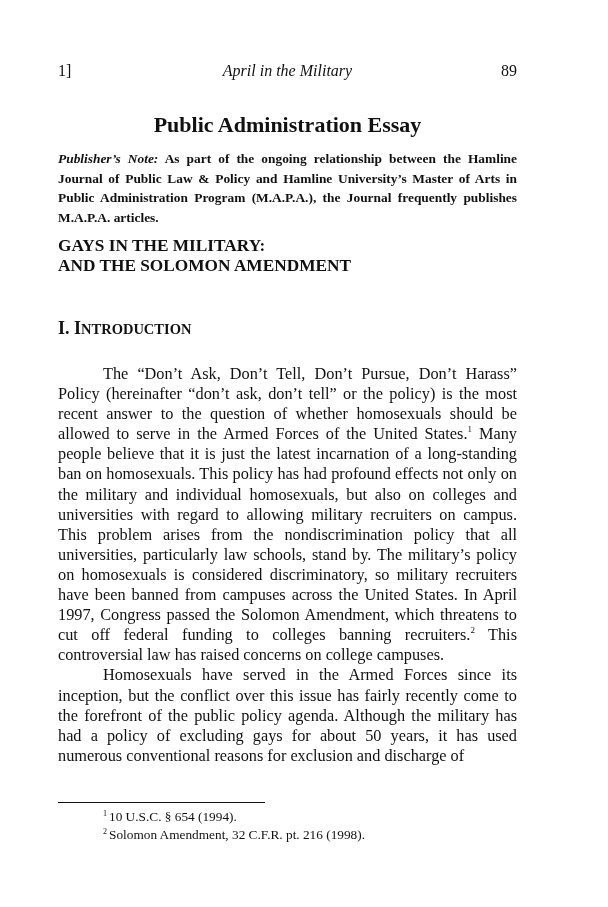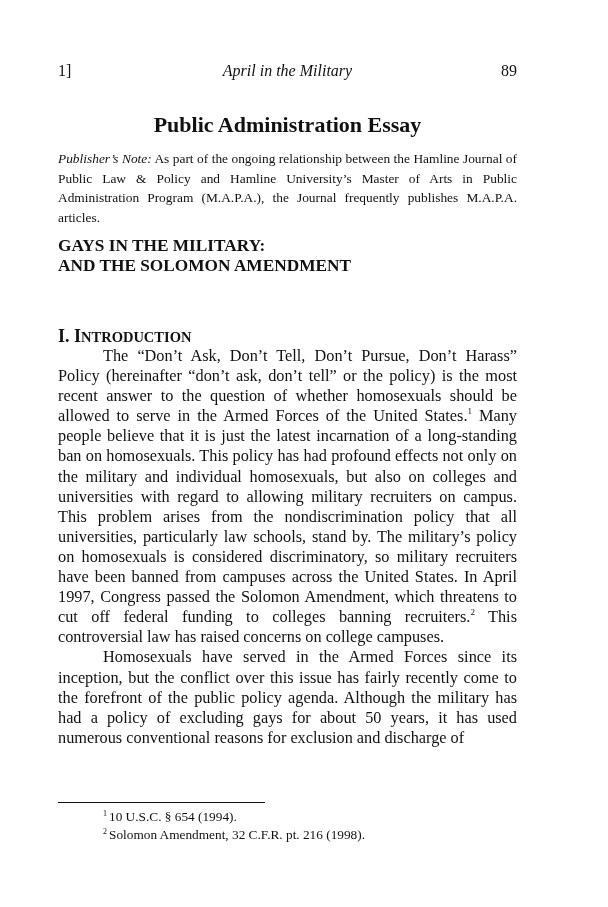--- a/index.html
+++ b/index.html
@@ -3,26 +3,26 @@
 <meta charset="utf-8">
 <style>
   html, body { margin: 0; padding: 0; background: #ffffff; }
   body { width: 608px; height: 907px; position: relative; overflow: hidden; color: #111; font-family: "Liberation Serif", "DejaVu Serif", serif; }
   .page { position: absolute; left: 58px; top: 0; width: 459px; }
   .running-head { position: absolute; top: 62px; left: 0; width: 459px; height: 20px; font-size: 16px; }
   .rh-left { position: absolute; left: 0; top: 0; }
   .rh-center { position: absolute; left: 0; width: 459px; text-align: center; font-style: italic; top: 0; }
   .rh-right { position: absolute; right: 0; top: 0; }
   .section-label { position: absolute; top: 112px; left: 0; width: 459px; text-align: center; font-weight: bold; font-size: 22px; }
-  .pub-note { position: absolute; top: 149px; left: 0; width: 459px; font-size: 13.4px; line-height: 19.5px; text-align: justify; }
+  .pub-note { position: absolute; top: 149px; left: 0; width: 459px; font-size: 13.4px; line-height: 19.5px; text-align: justify; font-weight: bold; }
   .pub-note .lead { font-style: italic; }
   .article-title { position: absolute; top: 236px; left: 0; width: 459px; text-align: left; font-weight: bold; font-size: 17.3px; line-height: 20px; }
-  .intro-heading { position: absolute; top: 326px; left: 0; font-weight: bold; font-size: 18px; }
+  .intro-heading { position: absolute; top: 318px; left: 0; font-weight: bold; font-size: 18px; }
   .intro-heading .sc { font-size: 14.5px; }
-  .body-text { position: absolute; top: 346px; left: 0; width: 459px; font-size: 16.3px; line-height: 20.1px; text-align: justify; }
+  .body-text { position: absolute; top: 364px; left: 0; width: 459px; font-size: 16.3px; line-height: 20.1px; text-align: justify; }
   .body-text p { margin: 0; text-indent: 45px; }
   .body-text sup { font-size: 9px; vertical-align: 7px; line-height: 0; }
   .fn-rule { position: absolute; top: 802px; left: 0; width: 207px; height: 0; border-top: 1.3px solid #111; }
   .footnotes { position: absolute; top: 808px; left: 45px; font-size: 13.3px; line-height: 17.5px; }
   .footnotes sup { font-size: 8px; vertical-align: 5px; line-height: 0; margin-right: 2px; }
 </style>
 </head>
 <body>
 
 <div class="page">

